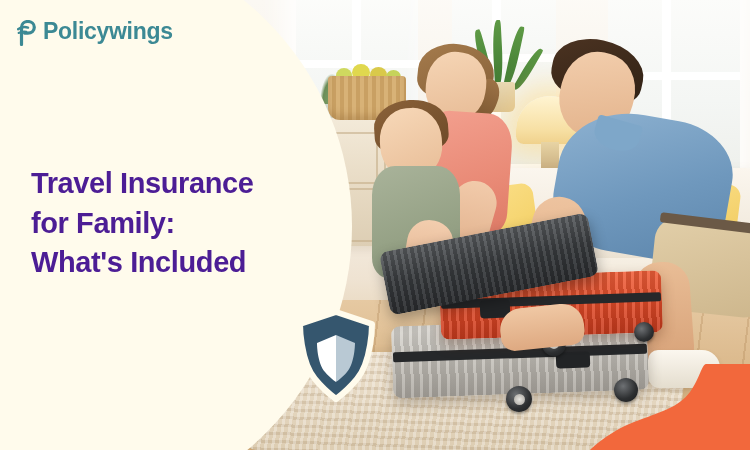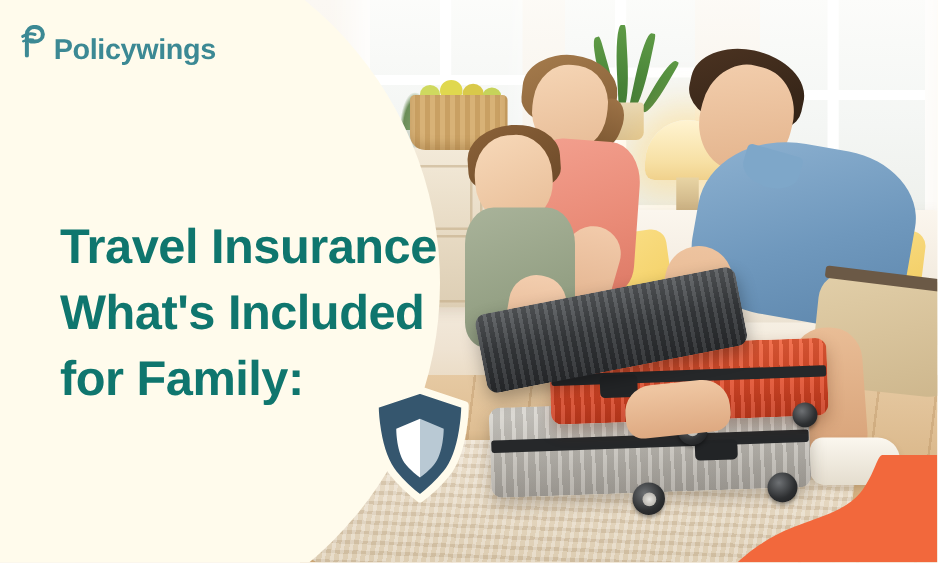--- a/index.html
+++ b/index.html
@@ -395,40 +395,40 @@
     width: 160px; height: 86px;
     overflow: hidden;
   }
   .orange-blob svg { display: block; }
 
   
   .logo {
     position: absolute;
     left: 17px; top: 20px;
     display: flex;
-    align-items: flex-end;
+    align-items: flex-start;
     gap: 4px;
   }
   .logo-mark { display: block; }
   .logo-text {
     font-size: 23px;
     font-weight: 700;
     letter-spacing: -0.3px;
     color: #3C8994;
     line-height: 1;
   }
 
   
   .headline {
     position: absolute;
-    left: 48px;
+    left: 31px;
     top: 145px;
     width: 300px;
-    color: #0f766e;
-    font-size: 39px;
+    color: #4c1d95;
+    font-size: 29px;
     font-weight: 700;
     line-height: 1.36;
     letter-spacing: -0.4px;
   }
   .headline-line { display: block; white-space: nowrap; }
 
   
   .shield-badge {
     position: absolute;
     left: 293px;
@@ -549,22 +549,22 @@
                  C17.3 10.7 14.6 13.1 10.8 13.1 L7.6 13.1" fill="none" stroke="#3C8994" stroke-width="3.2" stroke-linecap="round"></path>
         <path d="M1.0 9.2 C4.0 7.2 8.0 6.6 11.0 7.6" fill="none" stroke="#3C8994" stroke-width="2.4" stroke-linecap="round"></path>
         <path d="M1.6 13.0 C4.2 11.6 7.0 11.2 9.4 11.8" fill="none" stroke="#3C8994" stroke-width="2.0" stroke-linecap="round"></path>
       </svg>
     </span>
     <span class="logo-text">Policywings</span>
   </div>
 
   <h1 class="headline">
     <span class="headline-line">Travel Insurance</span>
+    <span class="headline-line">for Family:</span>
     <span class="headline-line">What's Included</span>
-    <span class="headline-line">for Family:</span>
   </h1>
 
   <div class="shield-badge">
     <svg width="86" height="94" viewBox="0 0 86 94" xmlns="http://www.w3.org/2000/svg">
       <path d="M43 3 L79 15 C79 15 79 52 64 70 C55 81 43 90 43 90 C43 90 31 81 22 70
                C7 52 7 15 7 15 Z" fill="#35566E" stroke="#FFFBEC" stroke-width="6" stroke-linejoin="round"></path>
       <path d="M43 26 L62 34 C62 34 62 54 54 63 C49 69 43 73 43 73 Z" fill="#B9C9D4"></path>
       <path d="M43 26 L24 34 C24 34 24 54 32 63 C37 69 43 73 43 73 Z" fill="#FFFFFF"></path>
     </svg>
   </div>

